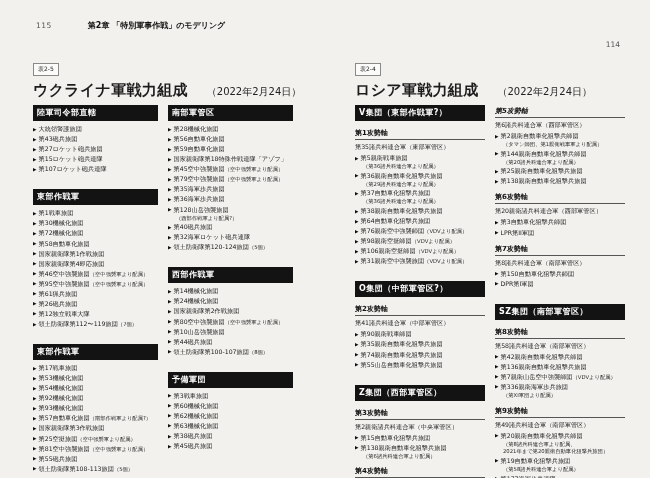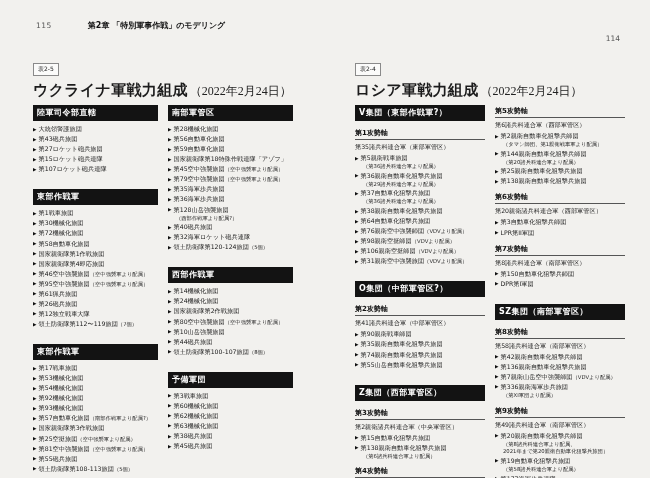--- a/index.html
+++ b/index.html
@@ -5,41 +5,41 @@
   html,body{margin:0;padding:0;}
   body{
     width:650px;height:478px;position:relative;overflow:hidden;
     background:#f2f1ee;
     font-family:"DejaVu Sans","Liberation Sans",sans-serif;
     color:#1c1c1c;
   }
   .running-head{position:absolute;top:20px;left:36px;font-size:8px;display:flex;align-items:baseline;gap:24px;}
   .folio{font-size:7.5px;color:#555;letter-spacing:0.5px;}
   .chapter{font-weight:bold;font-size:8px;color:#111;padding-left:12px;}
-  .folio-right{position:absolute;top:34px;right:30px;font-size:7.5px;color:#555;}
+  .folio-right{position:absolute;top:40px;right:30px;font-size:7.5px;color:#555;}
 
   .book-page{position:absolute;top:56px;}
   #page-left{left:33px;width:260px;}
   #page-right{left:355px;width:270px;}
 
   .tbl-label{display:inline-block;border:1px solid #8a8a8a;background:#fbfbfa;
     font-size:6px;padding:1px 4px;margin-bottom:4px;color:#222;}
   .page-title-row{margin:0 0 2px 0;white-space:nowrap;}
   .page-title{font-size:15px;font-weight:bold;letter-spacing:0.3px;}
-  .page-date{font-size:12px;color:#222;margin-left:2px;font-family:Liberation Serif, serif;}
+  .page-date{font-size:10px;color:#222;margin-left:19px;}
 
   .cols{display:flex;gap:10px;margin-top:5px;align-items:flex-start;}
   .col{flex:1;min-width:0;}
 
   .b-bar{background:#131313;color:#fff;font-weight:bold;font-size:8px;
     padding:2px 4px 3px;margin:16px 0 4px;letter-spacing:0.5px;}
   .col .b-bar:first-child{margin-top:0;}
   .b-axis{font-size:7px;font-weight:bold;color:#111;border-bottom:1px solid #555;
     padding-bottom:1px;margin:7px 0 3px;}
-  .col .b-axis:first-child{margin-top:1px;}
+  .col .b-axis:first-child{margin-top:1px;font-style:italic;}
   .b-army{font-size:6.2px;margin:1px 0 2px;color:#222;}
   .b-item{font-size:6.2px;margin:0 0 2px;line-height:1.3;color:#1a1a1a;white-space:nowrap;}
   .bullet{font-size:4.6px;margin-right:2px;position:relative;top:-0.5px;color:#111;}
   .note{font-size:5.3px;color:#2a2a2a;}
   .subnote{font-size:5.3px;color:#2a2a2a;margin:-1px 0 2px 8px;line-height:1.25;white-space:nowrap;}
 </style>
 </head>
 <body>
 
 <div class="running-head">

